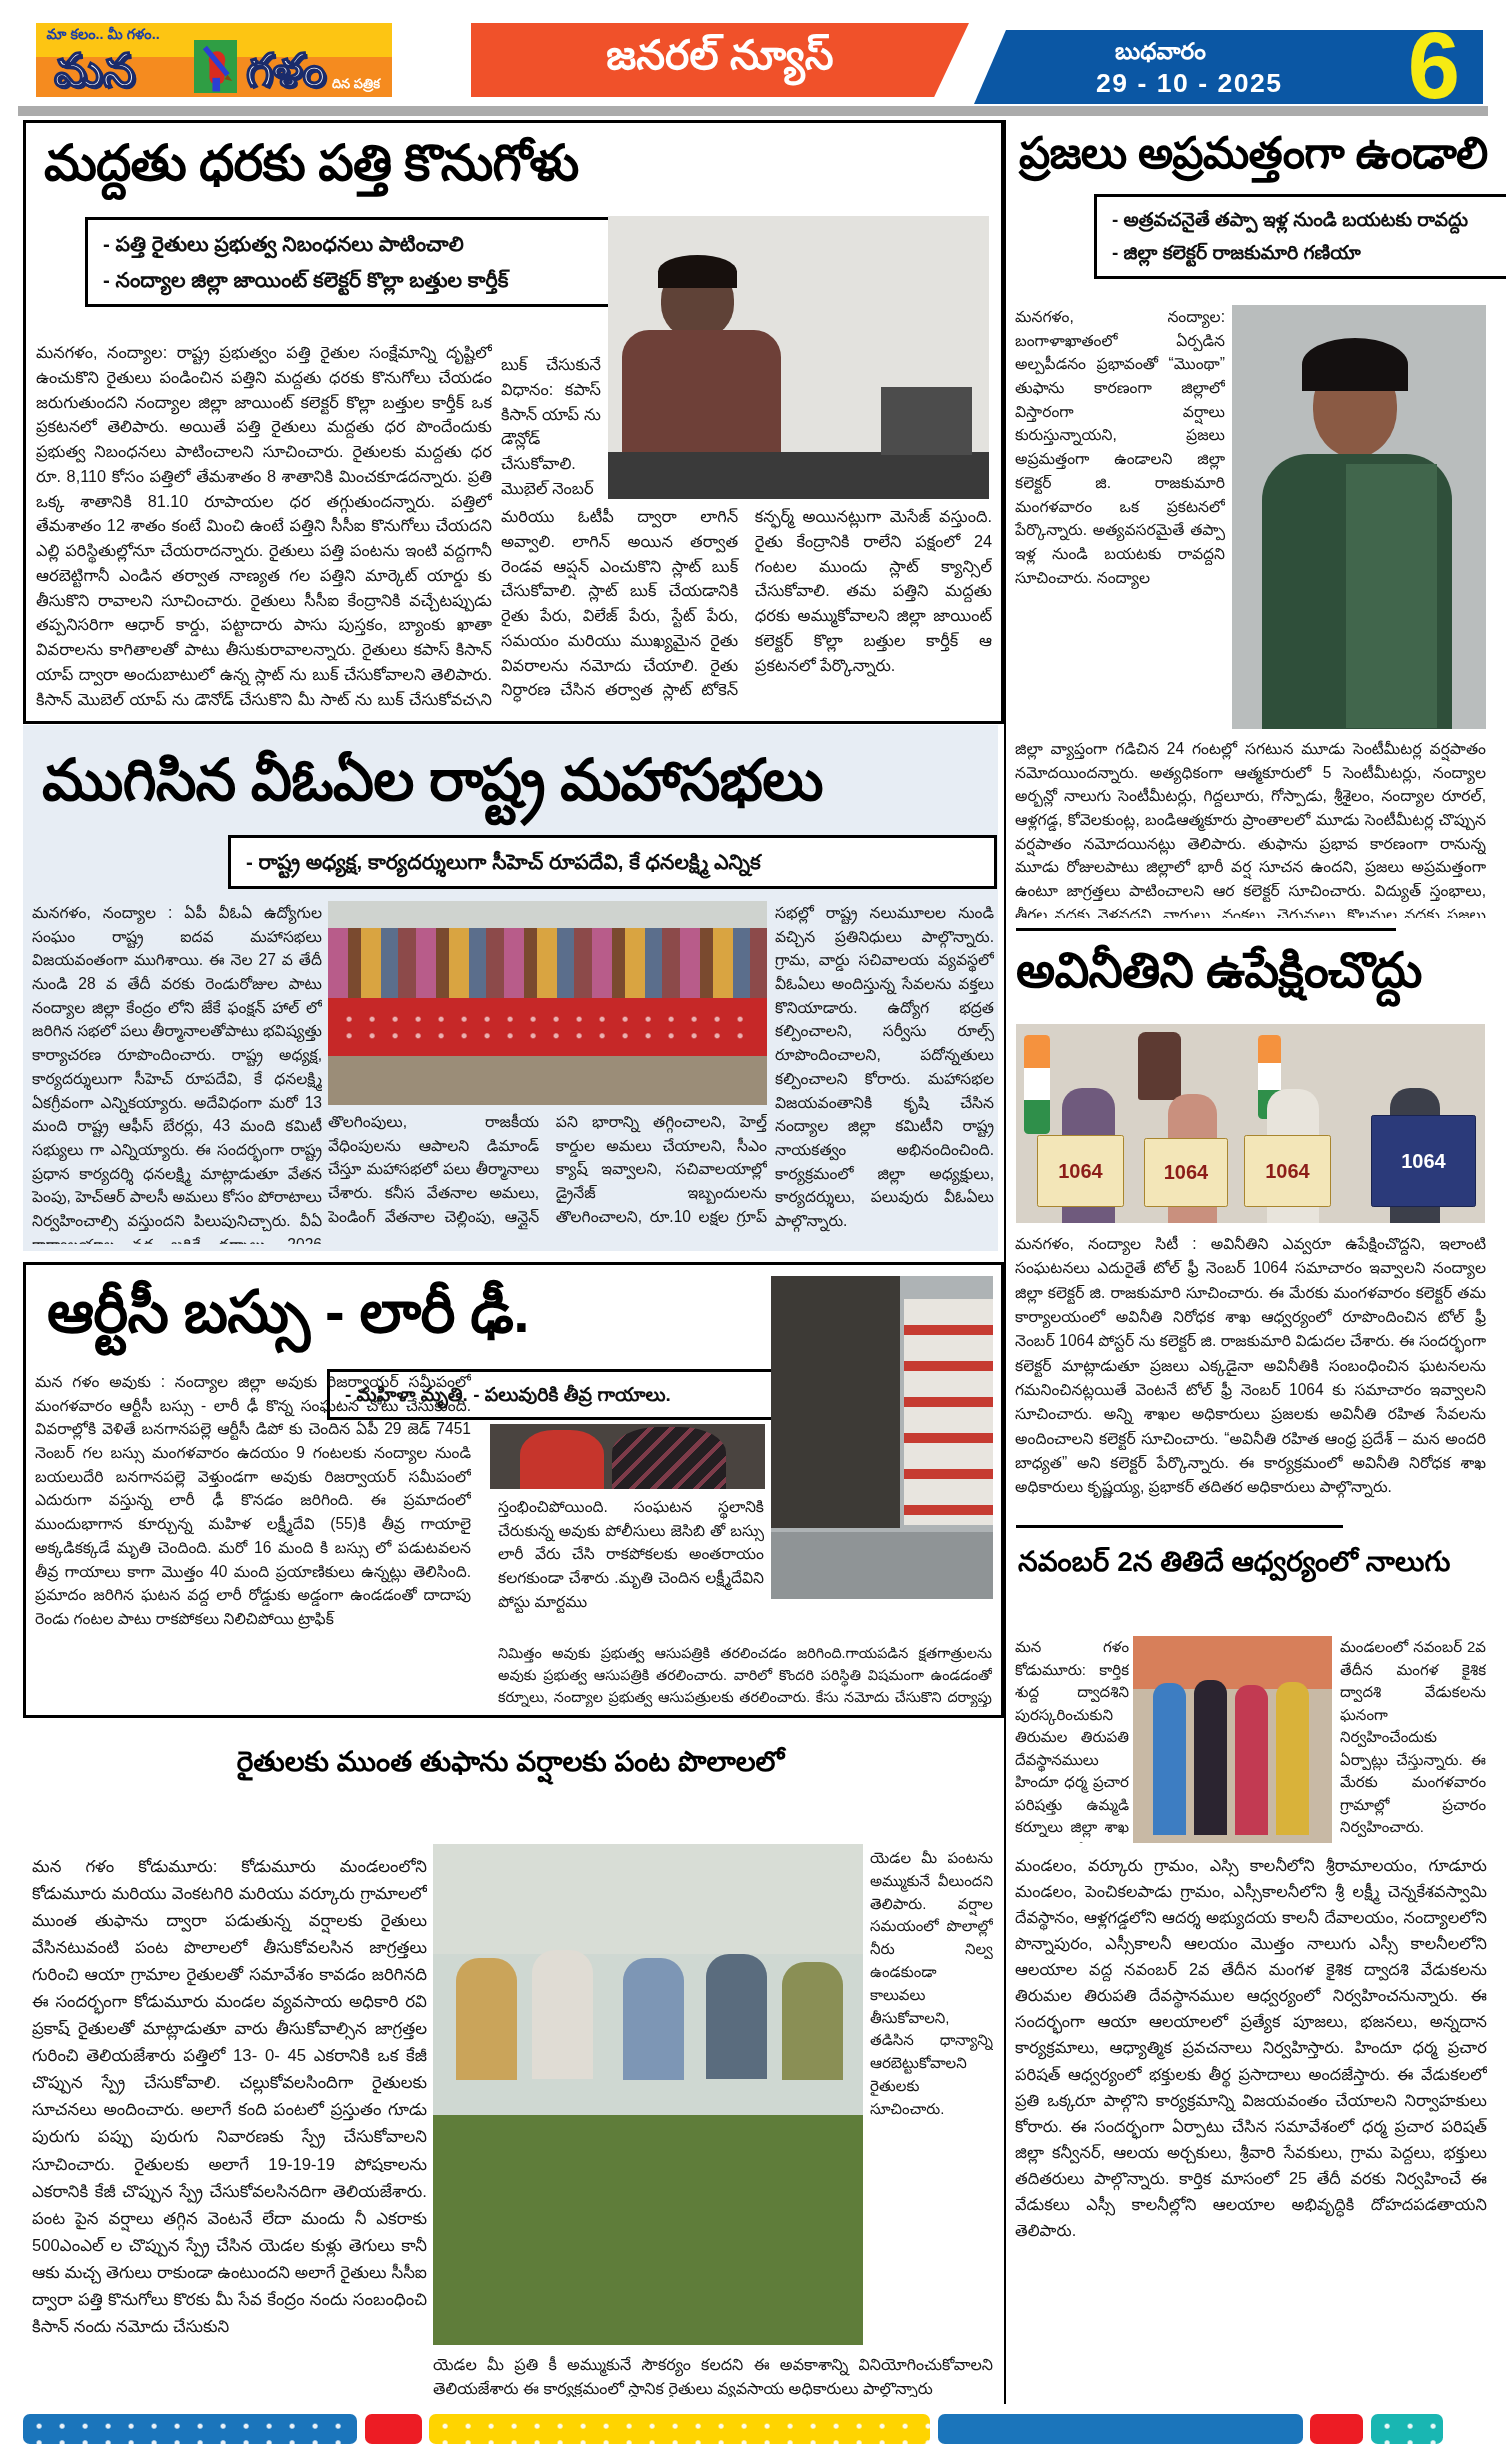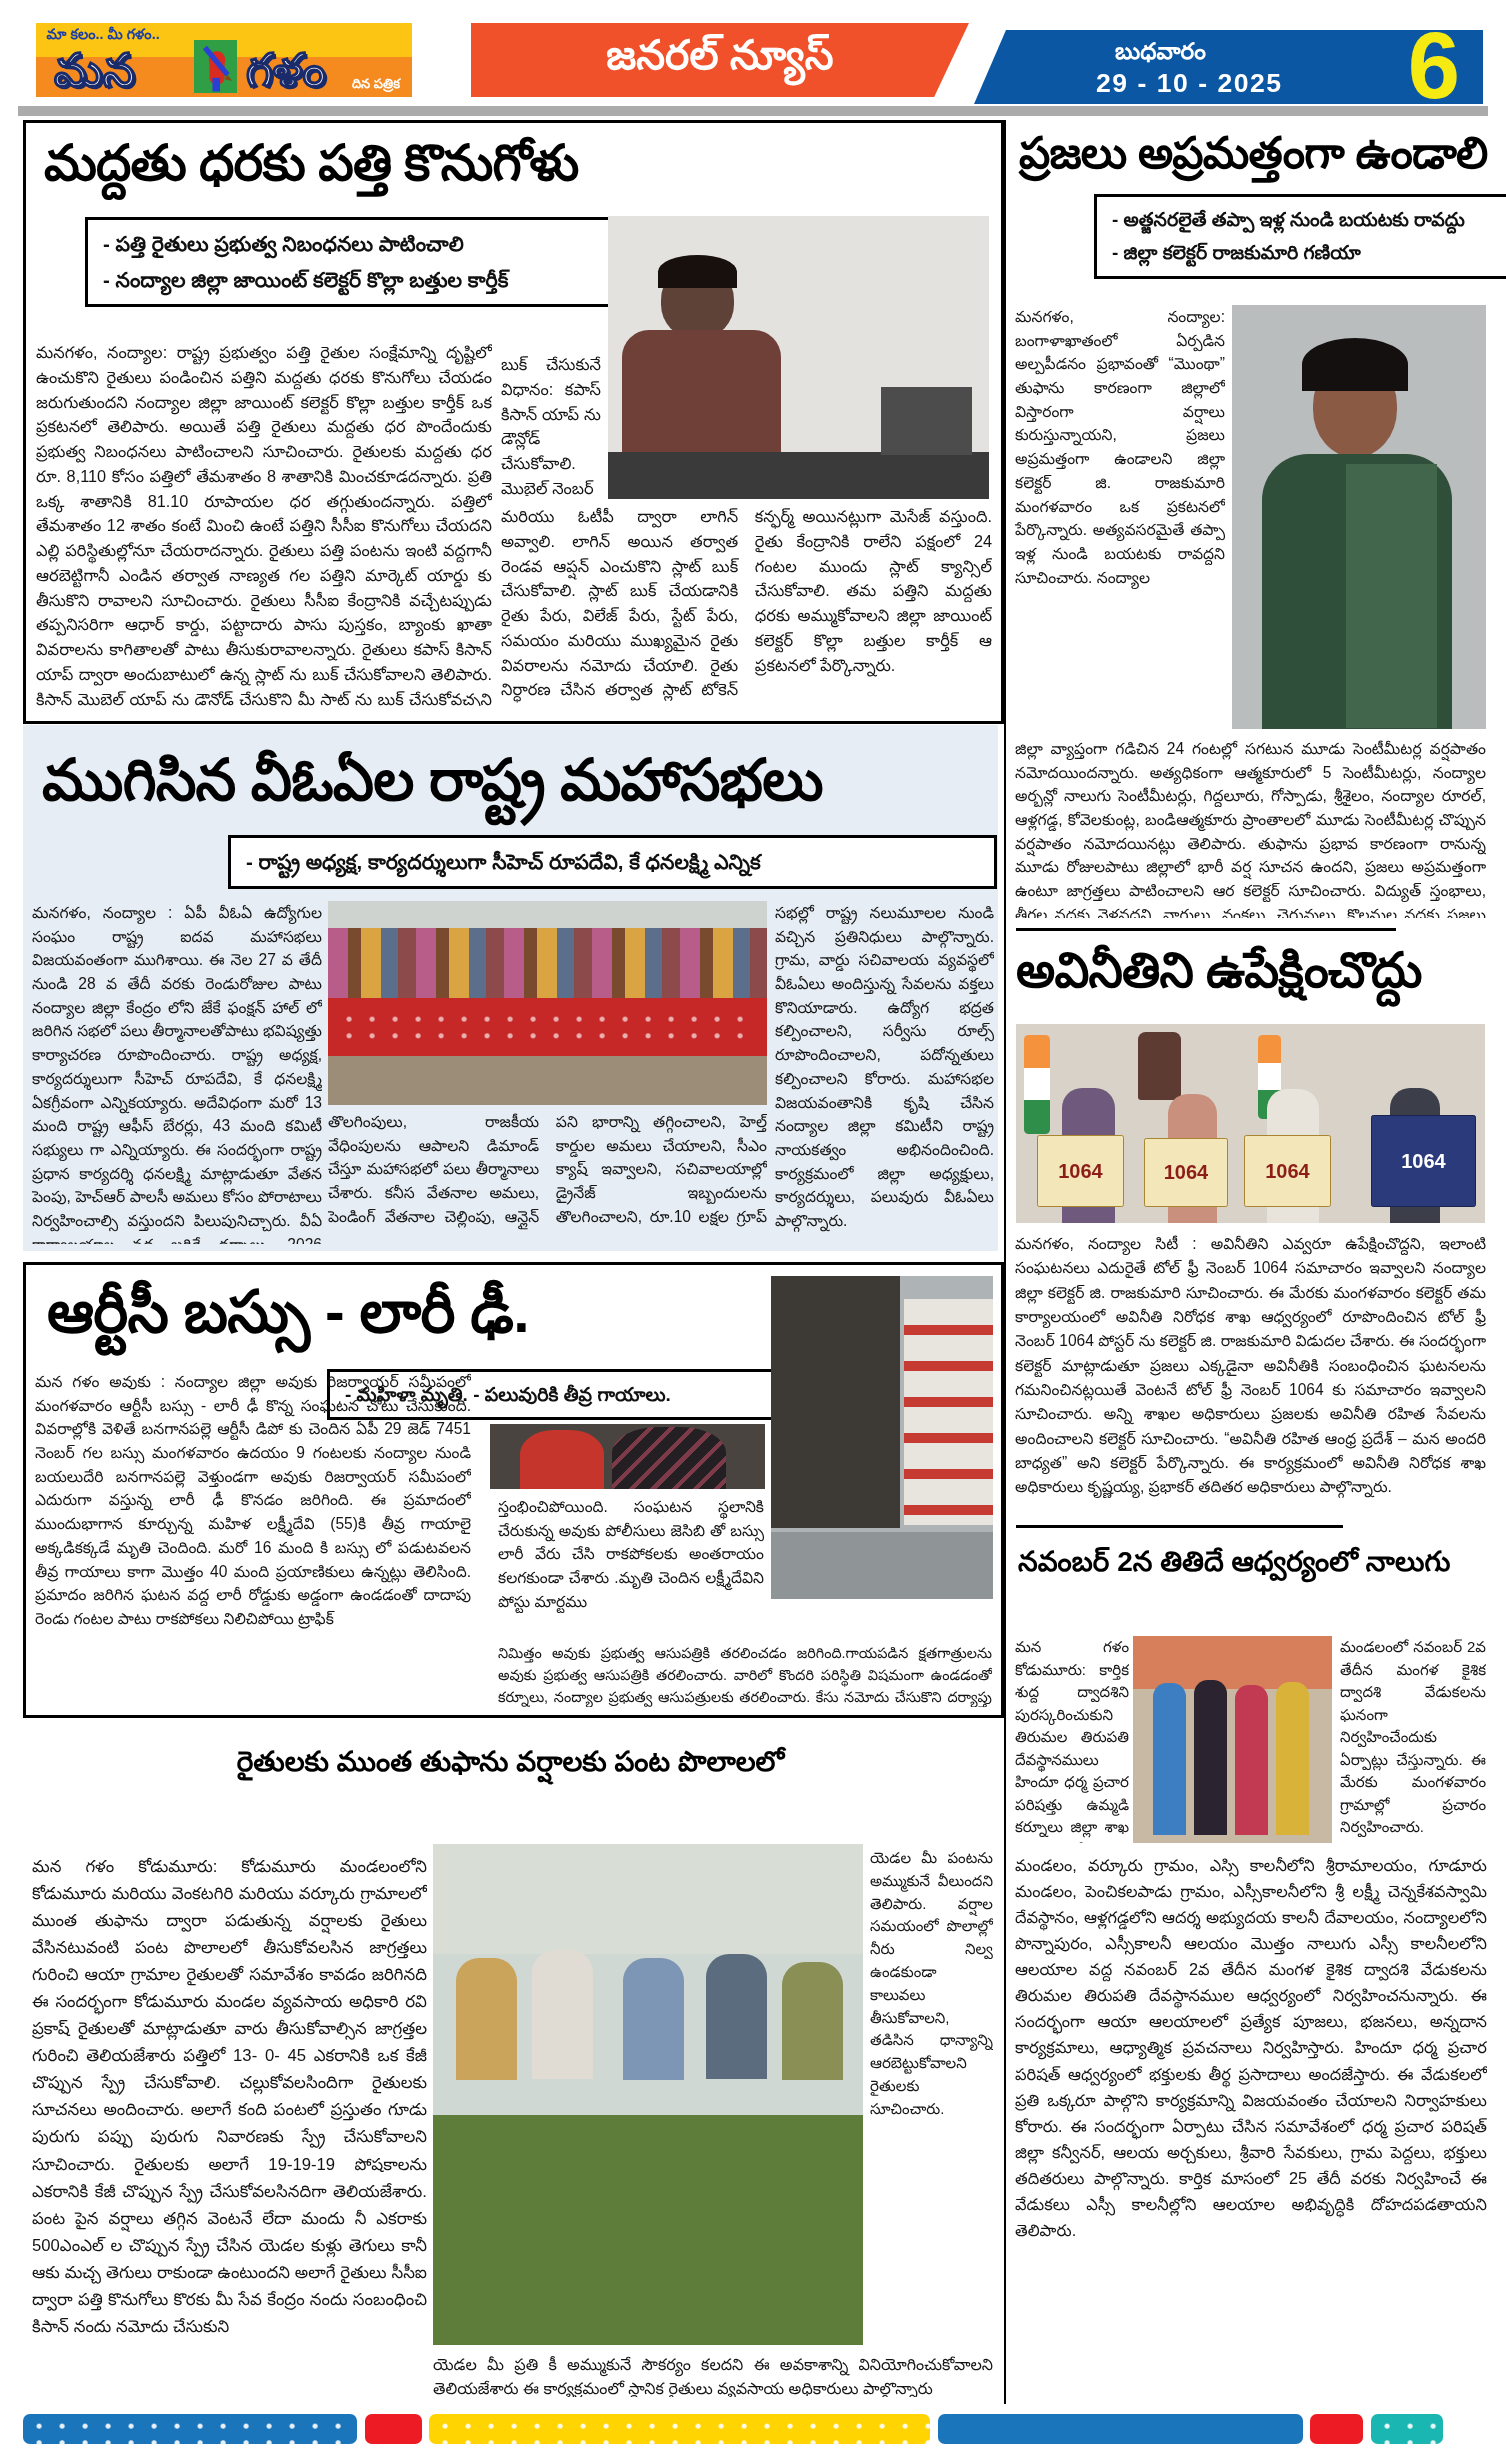--- a/index.html
+++ b/index.html
@@ -21,21 +21,21 @@
   .dots{background-image:radial-gradient(circle,rgba(255,255,255,.9) 2.3px,rgba(255,255,255,0) 2.7px);background-size:23px 16.7px;background-position:4.6px 3.8px;}
   .seg{position:absolute;top:2414px;height:30px;border-radius:6.8px;}
   .two-col{column-count:2;column-gap:16.7px;}
   .poster{position:absolute;background:#f3e6b8;border:1.5px solid #a8852e;display:flex;align-items:center;justify-content:center;font-weight:bold;color:#8c1d18;font-size:20px;border-radius:2.3px;}
 </style>
 </head>
 <body>
 
 <div id="page">
 
-  <div class="abs logo-block" style="left:36px;top:23px;width:356px;height:74px;padding-left:20px;">
+  <div class="abs logo-block" style="left:36px;top:23px;width:356px;height:74px;">
     <div class="abs" style="left:10.6px;top:3px;font-size:14.4px;font-weight:bold;color:#1b3fa8;">మా కలం.. మీ గళం..</div>
     <div class="abs outline-txt" style="left:18px;top:20px;font-size:46px;">మన</div>
     <div class="abs" style="left:158px;top:16.7px;width:43px;height:53px;background:#2f9e44;">
       <svg width="43" height="53" viewBox="0 0 56 70">
         <rect x="20" y="24" width="20" height="34" rx="8" fill="#d92b1f"></rect>
         <rect x="24" y="50" width="10" height="18" fill="#2b3fd4"></rect>
         <circle cx="30" cy="26" r="11" fill="#d92b1f"></circle>
         <line x1="14" y1="10" x2="44" y2="46" stroke="#2b3fd4" stroke-width="7"></line>
         <polygon points="44,46 50,54 40,52" fill="#8a4a12"></polygon>
       </svg>
@@ -119,21 +119,21 @@
     <div class="abs" style="left:99px;top:106px;width:61px;height:129px;border-radius:23px 23px 0 0;background:#e0dcd4;"></div>
     <div class="abs" style="left:190px;top:114px;width:61px;height:122px;border-radius:23px 23px 0 0;background:#7d96b5;"></div>
     <div class="abs" style="left:273px;top:110px;width:61px;height:125px;border-radius:23px 23px 0 0;background:#5a6c7e;"></div>
     <div class="abs" style="left:349px;top:118px;width:61px;height:118px;border-radius:23px 23px 0 0;background:#8a8f55;"></div>
   </div>
   <div class="abs body-txt" style="left:870px;top:1847px;width:123px;height:494px;overflow:hidden;font-size:15px;">యెడల మీ పంటను అమ్ముకునే వీలుందని తెలిపారు. వర్షాల సమయంలో పొలాల్లో నీరు నిల్వ ఉండకుండా కాలువలు తీసుకోవాలని, తడిసిన ధాన్యాన్ని ఆరబెట్టుకోవాలని రైతులకు సూచించారు.</div>
   <div class="abs body-txt" style="left:433px;top:2353px;width:560px;height:44px;overflow:hidden;font-size:16px;">యెడల మీ ప్రతి కీ అమ్ముకునే సౌకర్యం కలదని ఈ అవకాశాన్ని వినియోగించుకోవాలని తెలియజేశారు ఈ కార్యక్రమంలో స్థానిక రైతులు వ్యవసాయ అధికారులు పాల్గొన్నారు</div>
 
   <div class="abs hl" style="left:1019px;top:128px;width:469px;font-size:44px;">ప్రజలు అప్రమత్తంగా ఉండాలి</div>
   <div class="abs bulletbox" style="left:1094px;top:194px;width:389px;font-size:19px;">
-    <div>- అత్జనరలైతే తప్పా ఇళ్ల నుండి బయటకు రావద్దు</div>
+    <div>- అత్రవచనైతే తప్పా ఇళ్ల నుండి బయటకు రావద్దు</div>
     <div>- జిల్లా కలెక్టర్ రాజకుమారి గణియా</div>
   </div>
   <div class="abs body-txt" style="left:1015px;top:305px;width:210px;height:424px;overflow:hidden;font-size:15.6px;">మనగళం, నంద్యాల: బంగాళాఖాతంలో ఏర్పడిన అల్పపీడనం ప్రభావంతో “మొంథా” తుఫాను కారణంగా జిల్లాలో విస్తారంగా వర్షాలు కురుస్తున్నాయని, ప్రజలు అప్రమత్తంగా ఉండాలని జిల్లా కలెక్టర్ జి. రాజకుమారి మంగళవారం ఒక ప్రకటనలో పేర్కొన్నారు. అత్యవసరమైతే తప్పా ఇళ్ల నుండి బయటకు రావద్దని సూచించారు. నంద్యాల</div>
   <div class="ph" style="left:1232px;top:305px;width:254px;height:424px;background:#b9bdbd;">
     <div class="abs" style="left:81px;top:53px;width:84px;height:99px;border-radius:48%;background:#8a5a44;"></div>
     <div class="abs" style="left:70px;top:33px;width:106px;height:53px;border-radius:50% 50% 0 0;background:#141010;"></div>
     <div class="abs" style="left:30px;top:149px;width:190px;height:275px;border-radius:46px 46px 0 0;background:#2f4f3a;"></div>
     <div class="abs" style="left:114px;top:159px;width:91px;height:264px;background:#41664c;"></div>
   </div>
   <div class="abs body-txt" style="left:1015px;top:737px;width:471px;height:181px;overflow:hidden;font-size:15.6px;">జిల్లా వ్యాప్తంగా గడిచిన 24 గంటల్లో సగటున మూడు సెంటీమీటర్ల వర్షపాతం నమోదయిందన్నారు. అత్యధికంగా ఆత్మకూరులో 5 సెంటీమీటర్లు, నంద్యాల అర్బన్లో నాలుగు సెంటీమీటర్లు, గిద్దలూరు, గోస్పాడు, శ్రీశైలం, నంద్యాల రూరల్, ఆళ్లగడ్డ, కోవెలకుంట్ల, బండిఆత్మకూరు ప్రాంతాలలో మూడు సెంటీమీటర్ల చొప్పున వర్షపాతం నమోదయినట్లు తెలిపారు. తుఫాను ప్రభావ కారణంగా రానున్న మూడు రోజులపాటు జిల్లాలో భారీ వర్ష సూచన ఉందని, ప్రజలు అప్రమత్తంగా ఉంటూ జాగ్రత్తలు పాటించాలని ఆర కలెక్టర్ సూచించారు. విద్యుత్ స్తంభాలు, తీగల వద్దకు వెళ్లవద్దని, వాగులు, వంకలు, చెరువులు, కొలనుల వద్దకు ప్రజలు వెళ్లవద్దని హెచ్చరించారు. లోతట్టు ప్రాంతాల ప్రజలు సురక్షిత ప్రాంతాలకు తరలివెళ్లాలన్నారు. పంట ఉత్పత్తులను రైతులు సురక్షిత ప్రదేశాలలో భద్రపరచుకోవాలన్నారు. తుఫాను, వర్ష సంబంధ సమస్యలు తలెత్తితే జిల్లా కంట్రోల్ రూమ్ నెంబర్ 08514 – 293903 కు ఫోన్ చేయాలని కలెక్టర్ సూచించారు.</div>

